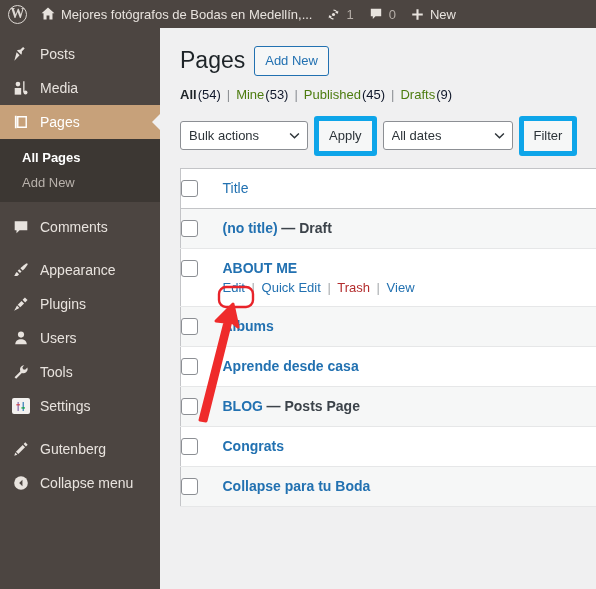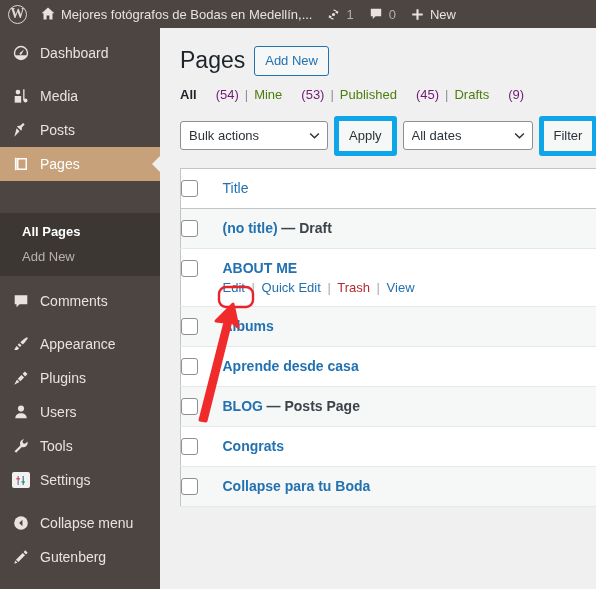--- a/index.html
+++ b/index.html
@@ -64,21 +64,21 @@
     background: #c7a17a; color: #fff; font-weight: 400;
   }
   .menu-item.current .arrow-notch {
     position: absolute; right: 0; top: 50%;
     margin-top: -8px;
     width: 0; height: 0;
     border-top: 8px solid transparent;
     border-bottom: 8px solid transparent;
     border-right: 8px solid #f0f0f1;
   }
-  .submenu { background: #3c3733; padding: 6px 0 7px 0; margin-top: 32px; }
+  .submenu { background: #3c3733; padding: 6px 0 7px 0; }
   .submenu-item {
     display: block; padding: 5px 0 5px 22px;
     font-size: 13px; color: #b9b2ac;
   }
   .submenu-item.current { color: #ffffff; font-weight: bold; }
   .menu-sep { height: 9px; }
 
   .settings-badge {
     background: #f3f1ef; border-radius: 2px;
     width: 18px; height: 16px;
@@ -106,21 +106,21 @@
   }
 
   ul.subsubsub {
     list-style: none; margin: 11px 0 0 0; padding: 0;
     font-size: 13px; color: #50575e;
     display: flex; align-items: center; flex-wrap: nowrap;
   }
   ul.subsubsub li { display: flex; align-items: flex-start; }
   ul.subsubsub a { color: #4d7c0f; text-decoration: none; }
   ul.subsubsub a.current { color: #1d2327; font-weight: 600; }
-  .ss-count { color: #701a75; margin-left: 19px; }
+  .ss-count { color: #0f172a; margin-left: 1px; }
   .ss-sep { color: #8c8f94; margin: 0 6px; }
 
   .tablenav {
     display: flex; align-items: center; gap: 6px;
     margin-top: 14px;
   }
   .wp-select {
     appearance: none; -webkit-appearance: none;
     border: 1px solid #8c8f94; border-radius: 3px;
     background: #fff; color: #2c3338;
@@ -228,51 +228,42 @@
       <svg class="icn" width="15" height="15" viewBox="0 0 20 20" fill="#e8e3de">
         <path d="M8.6 3h2.8v5.6H17v2.8h-5.6V17H8.6v-5.6H3V8.6h5.6Z"></path>
       </svg>
     </span>
     <span>New</span>
   </div>
 </div>
 
 <div id="adminmenu">
 
-  <div class="menu-item top-gap">
-    <span class="mi-icon">
-      <svg class="icn" width="18" height="18" viewBox="0 0 20 20" fill="#e8e3de">
-        <path d="M10 2a8 8 0 1 0 0 16A8 8 0 0 0 10 2Zm0 1.6a6.4 6.4 0 0 1 6.4 6.4 6.3 6.3 0 0 1-.5 2.5H4.1A6.3 6.3 0 0 1 3.6 10 6.4 6.4 0 0 1 10 3.6Z"></path>
-        <path d="M13.4 6.1 9.3 9.4a1.2 1.2 0 1 0 1.5 1.5Z"></path>
-      </svg>
-    </span>
-    <span>Dashboard</span>
-  </div>
 
   <div class="menu-sep"></div>
+
+  <div class="menu-item">
+    <span class="mi-icon">
+      <svg class="icn" width="18" height="18" viewBox="0 0 20 20" fill="#e8e3de">
+        <path d="M12.3 2.2 9.1 5.4c-1.2-.3-2.6-.1-3.6.6l4.8 4.8c.7-1 .9-2.4.6-3.6l3.2-3.2ZM8.4 11.4 5.1 8.1 2.6 17.4Z"></path>
+      </svg>
+    </span>
+    <span>Posts</span>
+  </div>
 
   <div class="menu-item">
     <span class="mi-icon">
       <svg class="icn" width="18" height="18" viewBox="0 0 20 20" fill="#e8e3de">
         <circle cx="6.6" cy="5.6" r="2.6"></circle>
         <path d="M3 10h7.2v7.4H3Z"></path>
         <path d="M12.4 2.6h1.5v12.2h-1.5Z"></path>
         <circle cx="15" cy="15" r="2.2"></circle>
       </svg>
     </span>
     <span>Media</span>
-  </div>
-
-  <div class="menu-item">
-    <span class="mi-icon">
-      <svg class="icn" width="18" height="18" viewBox="0 0 20 20" fill="#e8e3de">
-        <path d="M12.3 2.2 9.1 5.4c-1.2-.3-2.6-.1-3.6.6l4.8 4.8c.7-1 .9-2.4.6-3.6l3.2-3.2ZM8.4 11.4 5.1 8.1 2.6 17.4Z"></path>
-      </svg>
-    </span>
-    <span>Posts</span>
   </div>
 
   <div class="menu-item current">
     <span class="mi-icon">
       <svg class="icn" width="18" height="18" viewBox="0 0 20 20" fill="#ffffff">
         <path d="M3.2 3h2v14h-2Z"></path>
         <path d="M6.4 4.2h9.4v11.6H6.4Z" fill="none" stroke="#ffffff" stroke-width="1.6"></path>
       </svg>
     </span>
     <span>Pages</span>
@@ -347,37 +338,37 @@
         </svg>
       </span>
     </span>
     <span>Settings</span>
   </div>
 
   <div class="menu-sep"></div>
 
   <div class="menu-item">
     <span class="mi-icon">
+      <svg class="icn" width="18" height="18" viewBox="0 0 20 20" fill="#e8e3de">
+        <path d="M14.8 2.6 12.9 4.5l2.6 2.6 1.9-1.9Z"></path>
+        <path d="M11.9 5.5 4.4 13l2.6 2.6 7.5-7.5Z"></path>
+        <path d="M3.6 14 2.6 17.4 6 16.4Z"></path>
+      </svg>
+    </span>
+    <span>Gutenberg</span>
+  </div>
+
+  <div class="menu-item">
+    <span class="mi-icon">
       <svg class="icn" width="18" height="18" viewBox="0 0 20 20">
         <circle cx="10" cy="10" r="7.6" fill="#e8e3de"></circle>
         <path d="M11.6 6.4 8 10l3.6 3.6Z" fill="#4c4541"></path>
       </svg>
     </span>
     <span>Collapse menu</span>
-  </div>
-
-  <div class="menu-item">
-    <span class="mi-icon">
-      <svg class="icn" width="18" height="18" viewBox="0 0 20 20" fill="#e8e3de">
-        <path d="M14.8 2.6 12.9 4.5l2.6 2.6 1.9-1.9Z"></path>
-        <path d="M11.9 5.5 4.4 13l2.6 2.6 7.5-7.5Z"></path>
-        <path d="M3.6 14 2.6 17.4 6 16.4Z"></path>
-      </svg>
-    </span>
-    <span>Gutenberg</span>
   </div>
 </div>
 
 <div id="wpbody">
 
   <div class="page-title-row">
     <h1 class="page-title">Pages</h1>
     <span class="page-title-action">Add New</span>
   </div>
 
@@ -398,21 +389,21 @@
       <span class="ss-sep">|</span>
     </li>
     <li>
       <a>Drafts</a>
       <span class="ss-count">(9)</span>
     </li>
   </ul>
 
   <div class="tablenav">
     <span class="select-wrap">
-      <select class="wp-select" style="width:148px">
+      <select class="wp-select" style="width:128px">
         <option>Bulk actions</option>
       </select>
       <span class="chev">
         <svg class="icn" width="11" height="7" viewBox="0 0 12 8">
             <path d="M1 1.6 6 6.6l5-5" stroke="#2c3338" stroke-width="1.6" fill="none"></path>
           </svg>
       </span>
     </span>
     <button class="wp-button">Apply</button>
     <span class="select-wrap">

